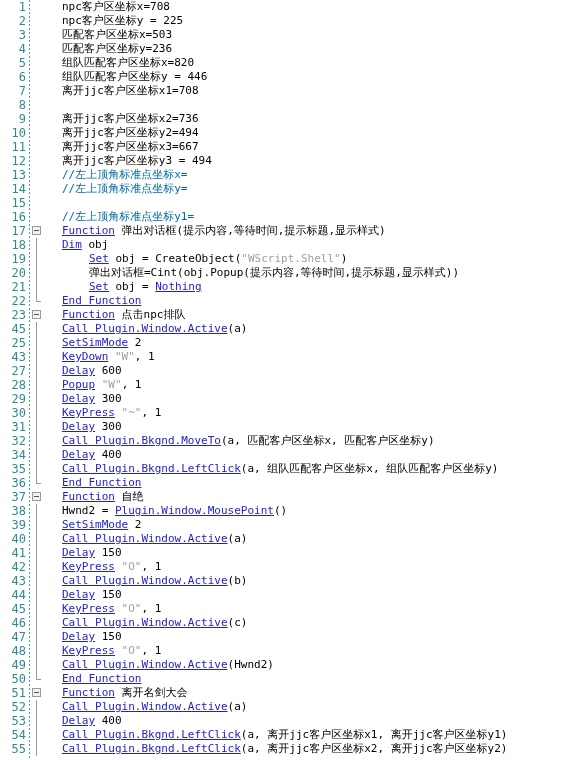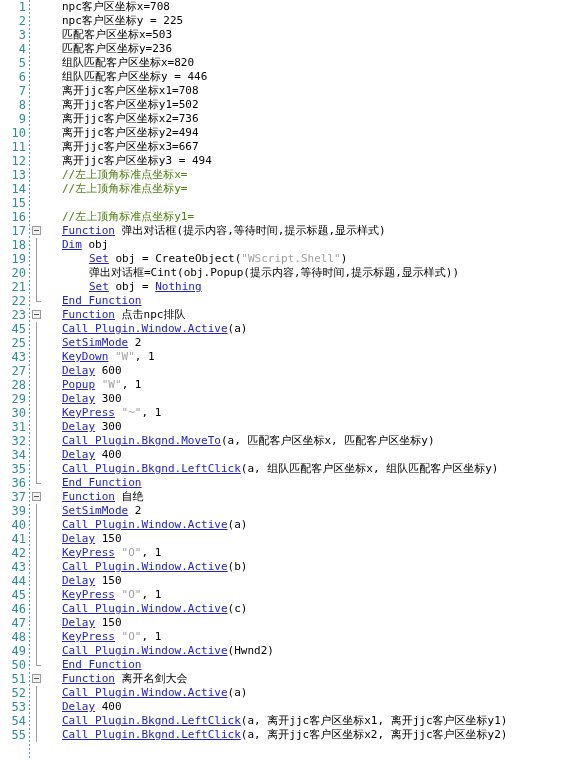--- a/index.html
+++ b/index.html
@@ -111,21 +111,21 @@
     position: absolute;
     left: 47px;
     top: 0;
     line-height: 14px;
     font-size: 11px;
     color: #000000;
     font-family: "DejaVu Sans Mono", "Liberation Mono", monospace;
     margin-left: 15px;
   }
   .kw   { color: #2222cc; text-decoration: underline; }
-  .cmt  { color: #4d7c0f; }
+  .cmt  { color: #0369a1; }
   .str  { color: #a0a0a0; }
   .plain{ color: #000000; }
   .ind1 { padding-left: 0px; }
   .ind2 { padding-left: 27px; }
 </style>
 </head>
 <body>
 
 <div id="editor">
   <div class="gutter-sep"></div>
@@ -161,21 +161,20 @@
         <span class="txt ind1"><span class="plain">组队匹配客户区坐标y = 446</span></span>
       </div>
       <div class="line">
         <span class="gutter-num">7</span>
         <span class="fold-col"></span>
         <span class="txt ind1"><span class="plain">离开jjc客户区坐标x1=708</span></span>
       </div>
       <div class="line">
         <span class="gutter-num">8</span>
         <span class="fold-col"></span>
-        <span class="txt ind1"><span class="plain">离开jjc客户区坐标y1=502</span></span>
       </div>
       <div class="line">
         <span class="gutter-num">9</span>
         <span class="fold-col"></span>
         <span class="txt ind1"><span class="plain">离开jjc客户区坐标x2=736</span></span>
       </div>
       <div class="line">
         <span class="gutter-num">10</span>
         <span class="fold-col"></span>
         <span class="txt ind1"><span class="plain">离开jjc客户区坐标y2=494</span></span>
@@ -341,20 +340,27 @@
           <span class="fold-end"></span>
         </span>
         <span class="txt"><span class="kw">End Function</span></span>
       </div>
       <div class="line">
         <span class="gutter-num">37</span>
         <span class="fold-col">
           <span class="fold-box"></span>
         </span>
         <span class="txt"><span class="kw">Function</span><span class="plain"> 自绝</span></span>
+      </div>
+      <div class="line">
+        <span class="gutter-num">38</span>
+        <span class="fold-col">
+          <span class="fold-line"></span>
+        </span>
+        <span class="txt"><span class="plain">Hwnd2 = </span><span class="kw">Plugin.Window.MousePoint</span><span class="plain">()</span></span>
       </div>
       <div class="line">
         <span class="gutter-num">39</span>
         <span class="fold-col">
           <span class="fold-line"></span>
         </span>
         <span class="txt"><span class="kw">SetSimMode</span><span class="plain"> 2</span></span>
       </div>
       <div class="line">
         <span class="gutter-num">40</span>

